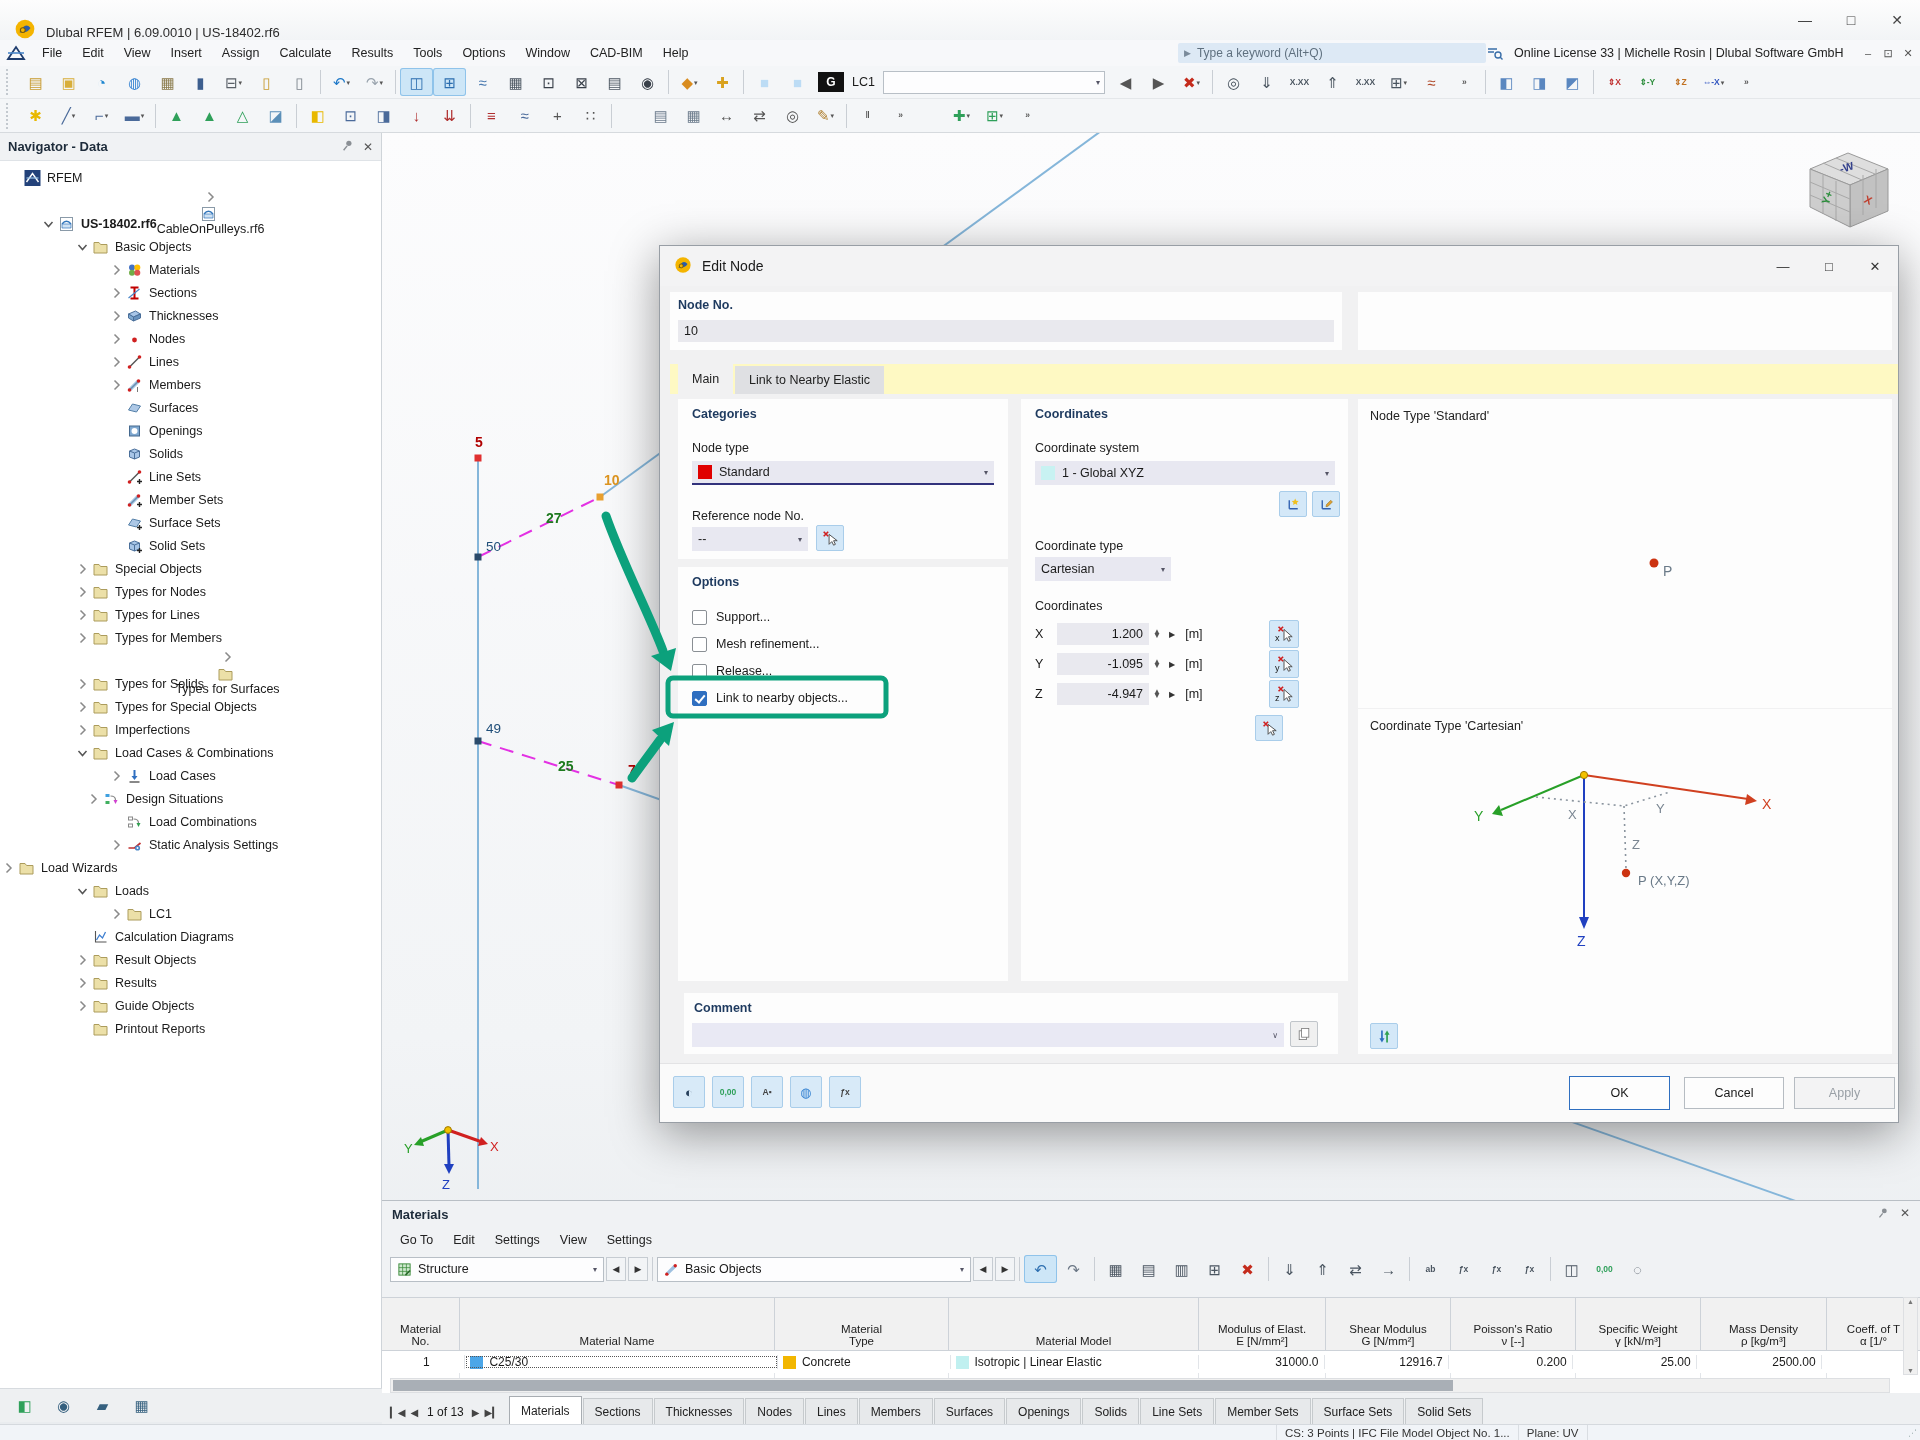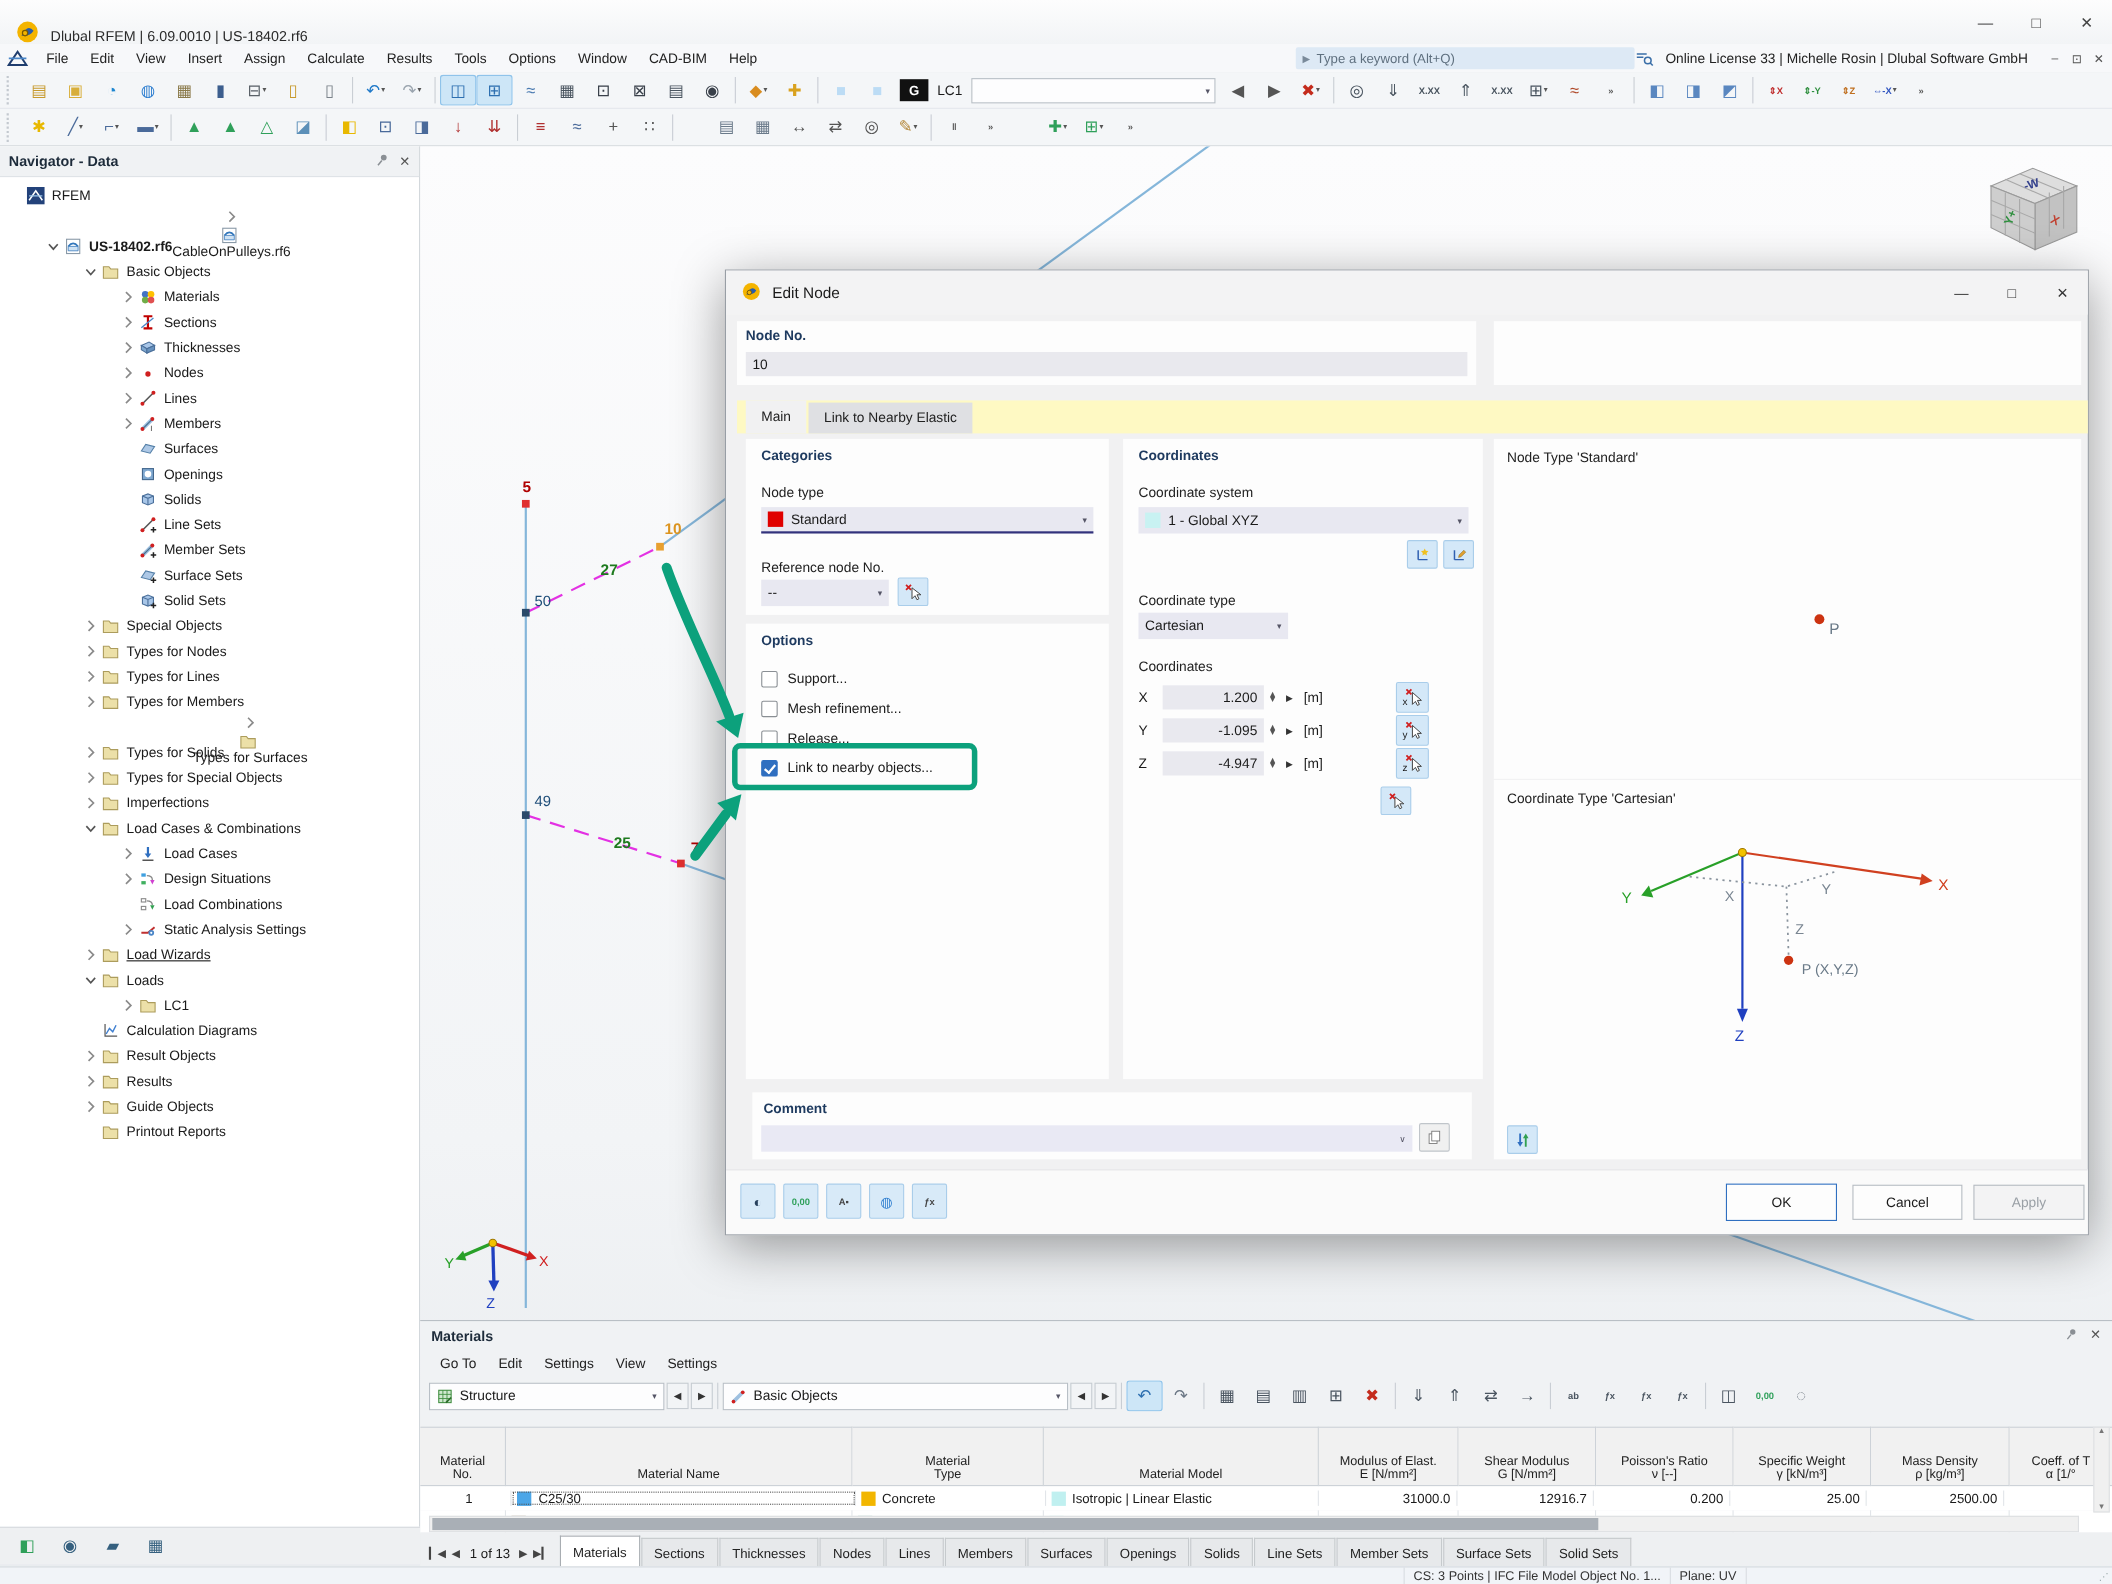--- a/index.html
+++ b/index.html
@@ -834,21 +834,21 @@
           </span>
           <span class="ticon">
             <svg viewBox="0 0 16 16" width="17" height="16">
               <path d="M8 2 v7" stroke="#2f6fc0" stroke-width="2"></path>
               <polygon points="8,12 5,8 11,8" fill="#2f6fc0"></polygon>
               <path d="M3 14 h10" stroke="#555" stroke-width="1.4"></path>
             </svg>
           </span>
           <span class="tlabel">Load Cases</span>
         </div>
-        <div class="tree-item" style="padding-left: 108px;">
+        <div class="tree-item" style="padding-left: 85px;">
           <span class="arr">
             <svg viewBox="0 0 16 16" width="17" height="16">
               <path d="M6 3.5 L10.5 8 L6 12.5" stroke="#8a8a8a" stroke-width="1.5" fill="none"></path>
             </svg>
           </span>
           <span class="ticon">
             <svg viewBox="0 0 16 16" width="17" height="16">
               <rect x="2" y="3" width="4" height="3" fill="#3fa0e0"></rect>
               <rect x="2" y="10" width="4" height="3" fill="#40b060"></rect>
               <path d="M7 5 Q12 5 12 9" fill="none" stroke="#888" stroke-width="1.2"></path>
@@ -877,21 +877,21 @@
           </span>
           <span class="ticon">
             <svg viewBox="0 0 16 16" width="17" height="16">
               <path d="M2 11 L8 11 L14 6" stroke="#c03030" stroke-width="1.7" fill="none"></path>
               <circle cx="11" cy="11" r="2.6" fill="#4a86c8"></circle>
               <circle cx="11" cy="11" r="1" fill="#fff"></circle>
             </svg>
           </span>
           <span class="tlabel">Static Analysis Settings</span>
         </div>
-        <div class="tree-item" style="padding-left: 74px; text-decoration: underline;">
+        <div class="tree-item" style="">
           <span class="arr">
             <svg viewBox="0 0 16 16" width="17" height="16">
               <path d="M6 3.5 L10.5 8 L6 12.5" stroke="#8a8a8a" stroke-width="1.5" fill="none"></path>
             </svg>
           </span>
           <span class="ticon">
             <svg viewBox="0 0 16 16" width="17" height="16">
               <path d="M1.5 3.5 h5 l1.6 2 H14.5 v8.5 H1.5z" fill="#ece0a8" stroke="#ac9c5c"></path>
             </svg>
           </span>

